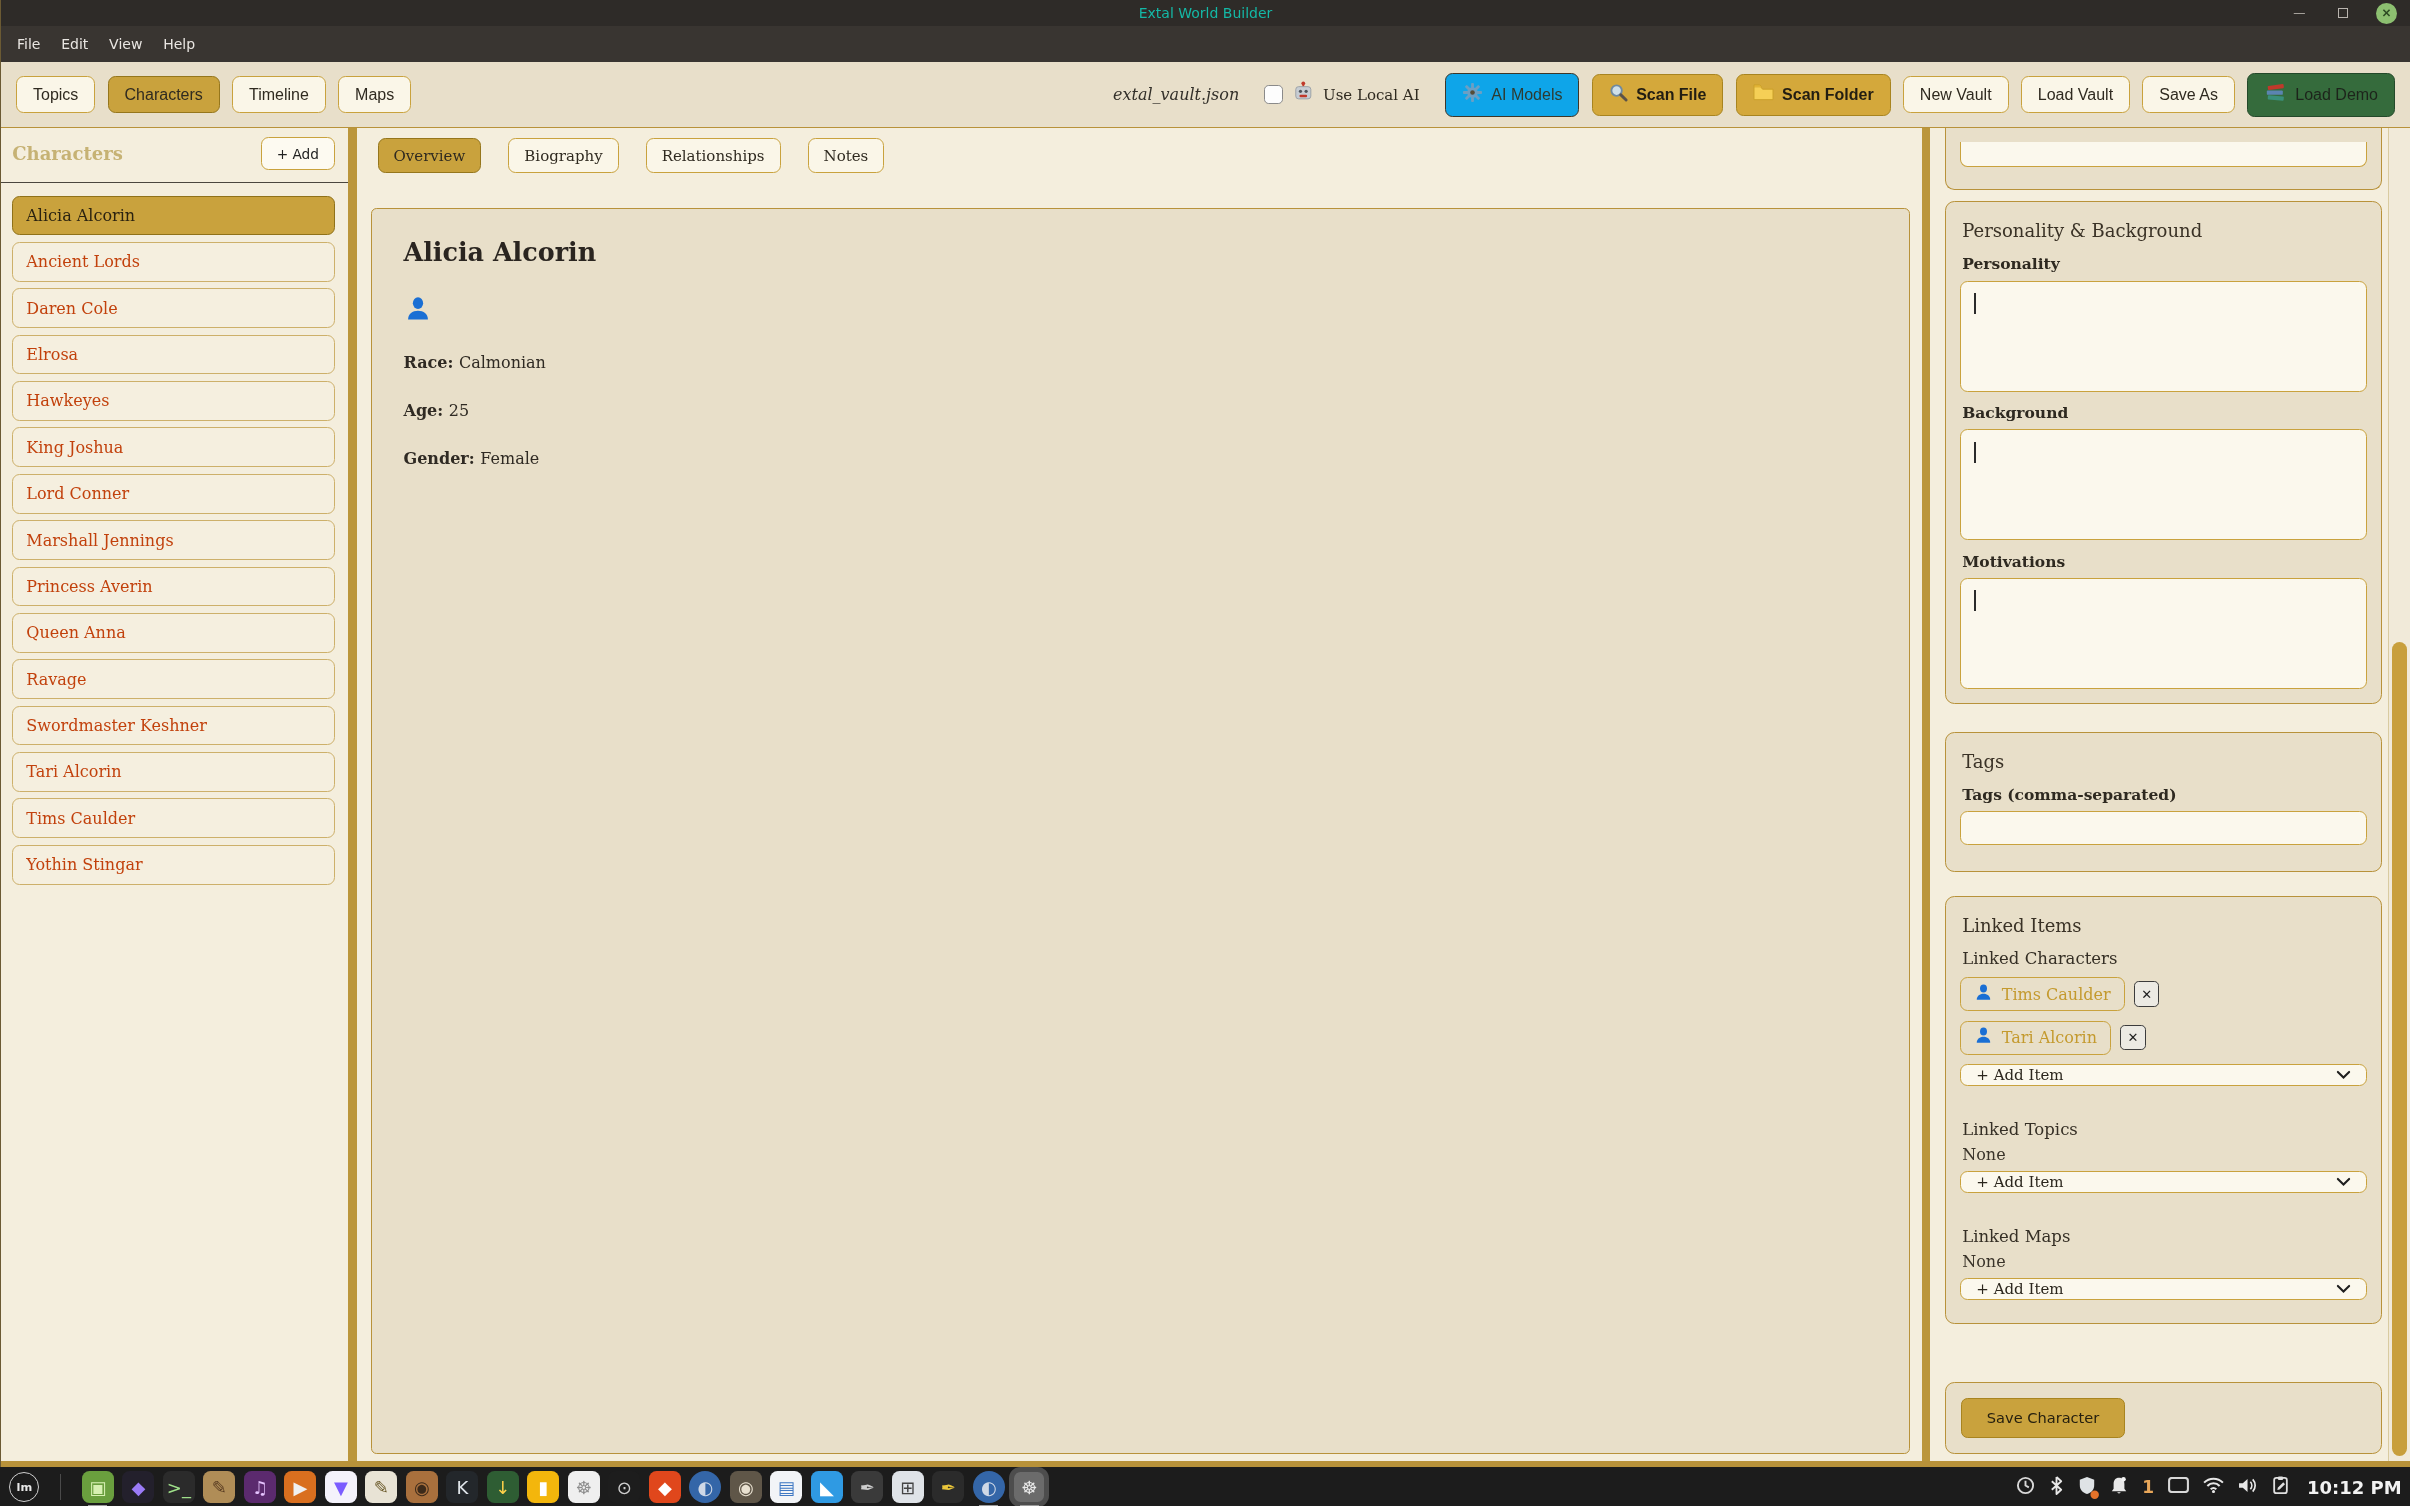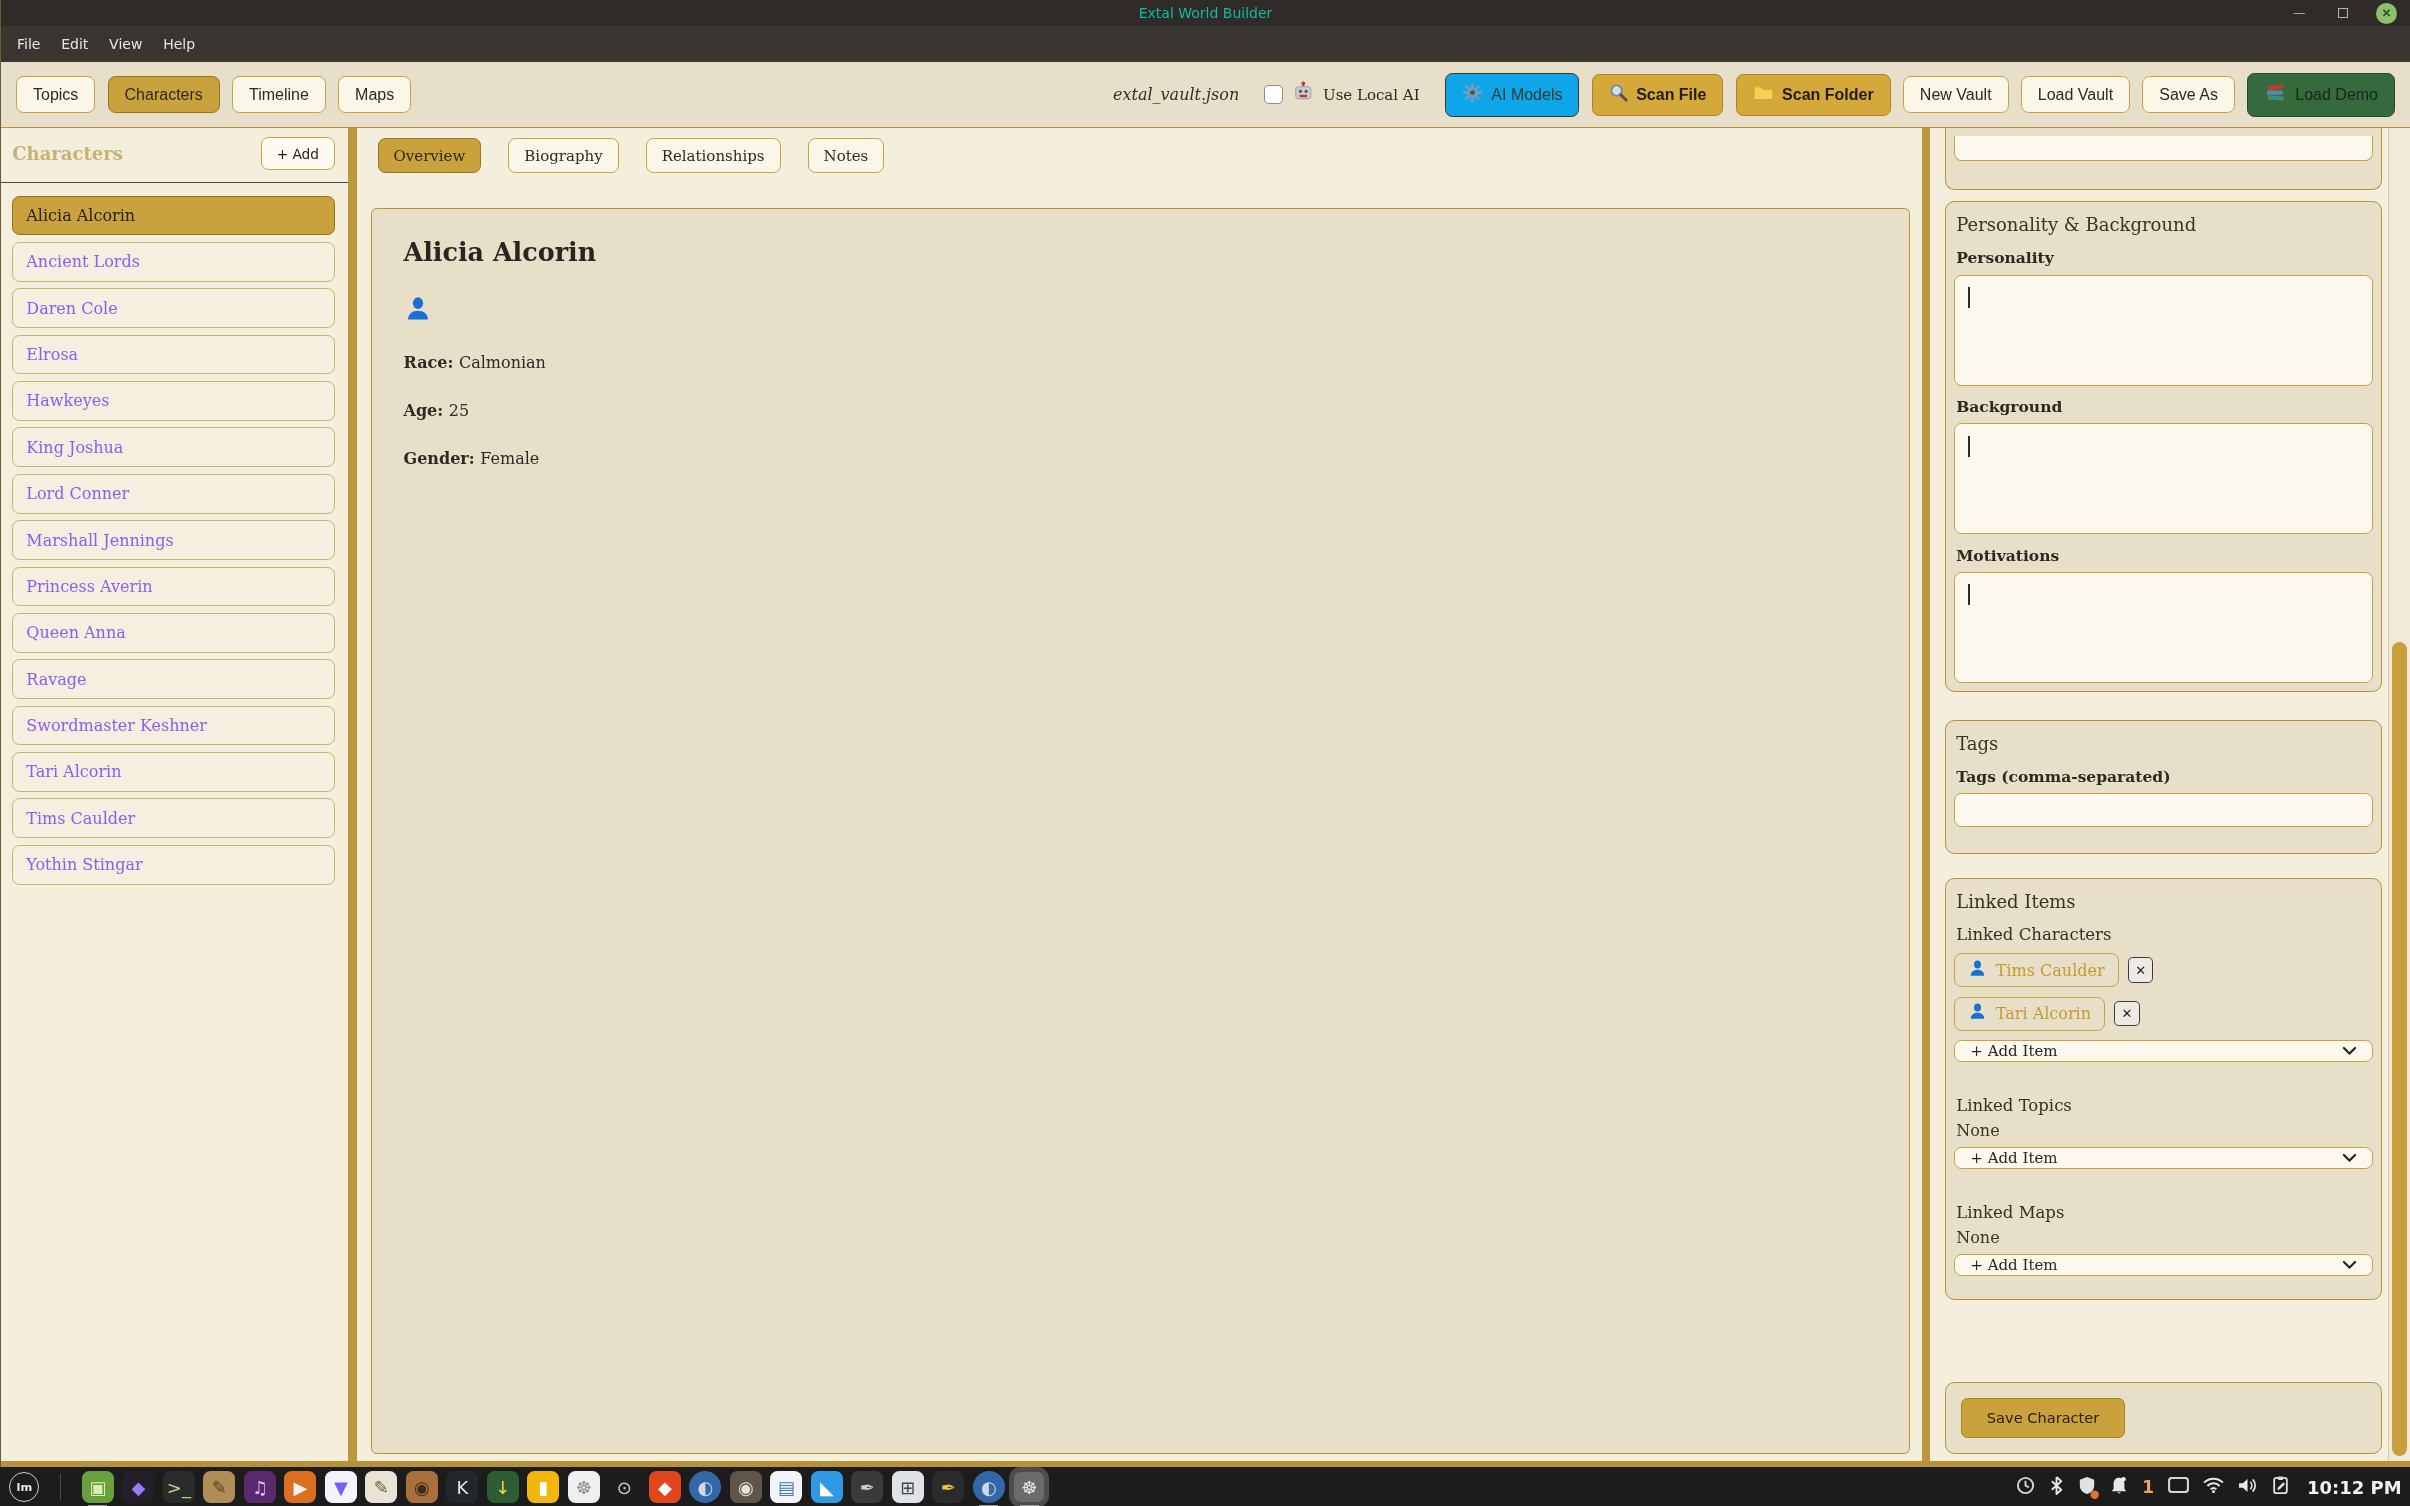--- a/index.html
+++ b/index.html
@@ -42,40 +42,40 @@
 
   
   .sidebar { width:347px; background:#f4eedd; padding:9.4px 13px 0 11.3px; flex:none; }
   .sb-head { display:flex; align-items:center; justify-content:space-between; margin-bottom:11.3px; }
   .sb-title { color:#c6b274; font-size:18px; font-weight:bold; }
   .add-btn { background:#fdfaf1; border:0.9px solid #c9a23d; border-radius:7.5px; padding:7.5px 15px;
              font-size:13.7px; color:#222; font-family:"DejaVu Sans",sans-serif; }
   .sb-divider { height:0.9px; background:#4a463e; margin:0 -13px 13px -11.3px; }
   .sb-list { display:flex; flex-direction:column; gap:6.6px; }
   .sb-item { background:#f5efdf; border:0.9px solid #cdb06a; border-radius:7.5px; padding:9.4px 13px;
-             font-size:16px; color:#8b5cf6; }
+             font-size:16px; color:#c2410c; }
   .sb-item.selected { background:#c9a23d; border-color:#8f7119; color:#2a2210; }
 
   
   .main-col { flex:1; display:flex; flex-direction:column; min-width:0; }
   .tab-row { display:flex; gap:27px; margin:10.4px 0 0 21px; }
   .tab { background:#faf6e8; border:0.9px solid #c9a23d; border-radius:7.5px; padding:7.5px 15px;
          font-size:15px; color:#2f2a20; }
   .tab.active { background:#c9a23d; border-color:#95761c; }
   .main-panel { margin:35px 12.2px 6.6px 14px; flex:1; background:#e8dfc9; border:1.4px solid #b8923a;
                 border-radius:5.6px; padding:28px 32px; }
   .char-heading { font-size:25.4px; font-weight:bold; color:#2a2520; margin-bottom:28px; }
   .person-icon-lg { margin-bottom:26px; }
   .char-field { font-size:16px; color:#2f2a23; margin-bottom:29px; }
   .char-field b { margin-right:5.6px; }
 
   
   .right-panel { width:458px; flex:none; display:flex; flex-direction:column; padding:0 6.6px 7.5px 15px;
                  overflow:hidden; }
-  .card { background:#e8dfc9; border:0.9px solid #b8923a; border-radius:9.4px; padding:8px; flex:none; }
+  .card { background:#e8dfc9; border:0.9px solid #b8923a; border-radius:9.4px; padding:14px; flex:none; }
   .card-fragment { height:62px; border-top:none; border-radius:0 0 9.4px 9.4px; margin-bottom:11.3px; }
   .frag-box { height:24.5px; background:#fbf8ed; border:0.9px solid #c9a23d; border-top:none;
               border-radius:0 0 7.5px 7.5px; }
   .rp-title { font-size:18px; color:#3a3226; margin:3.8px 0 13px 1.9px; }
   .rp-label { font-size:15.5px; font-weight:bold; color:#2e2920; margin:11.3px 0 7.5px 1.9px; }
   .textbox { height:111px; background:#fbf8ed; border:0.9px solid #c9a23d; border-radius:7.5px; }
   .caret { width:1.9px; height:21px; background:#2b2b2b; margin:11.3px 0 0 13px; }
   .input { height:34px; background:#fbf8ed; border:0.9px solid #c9a23d; border-radius:7.5px; margin-top:5.6px; }
   .tags-card { margin-top:28px; padding-bottom:26px; }
   .linked-card { margin-top:23.5px; padding-bottom:22.6px; }

